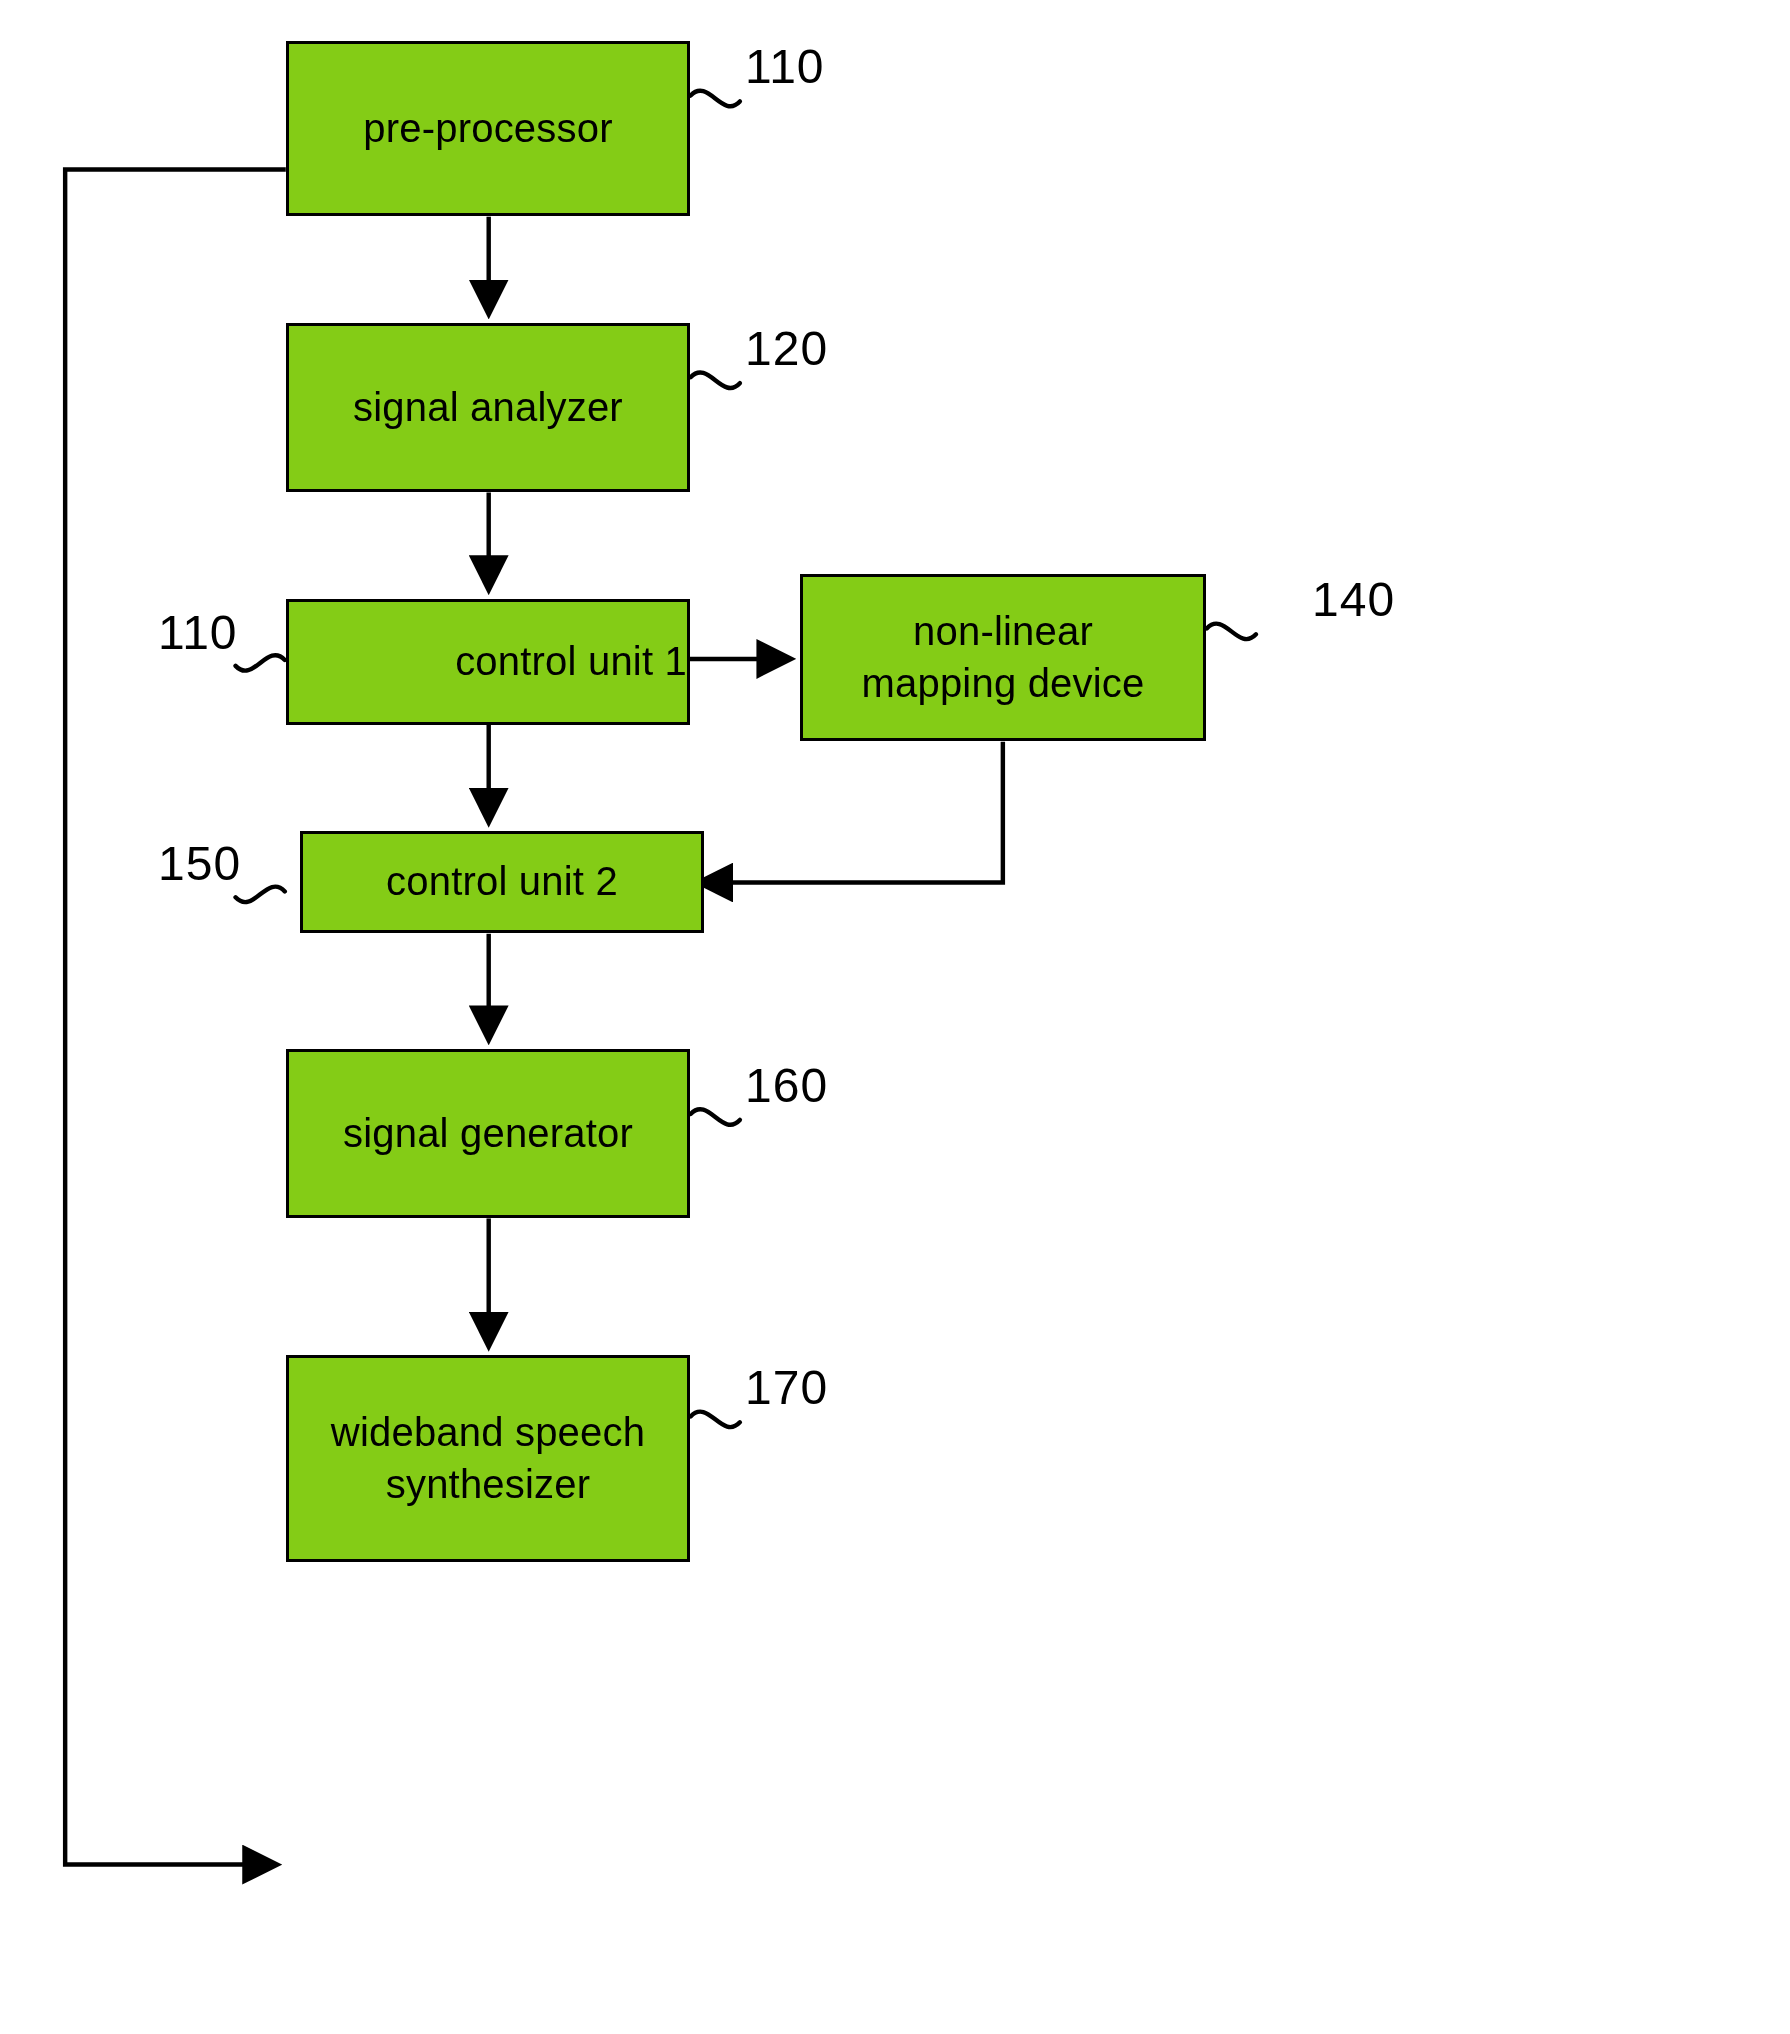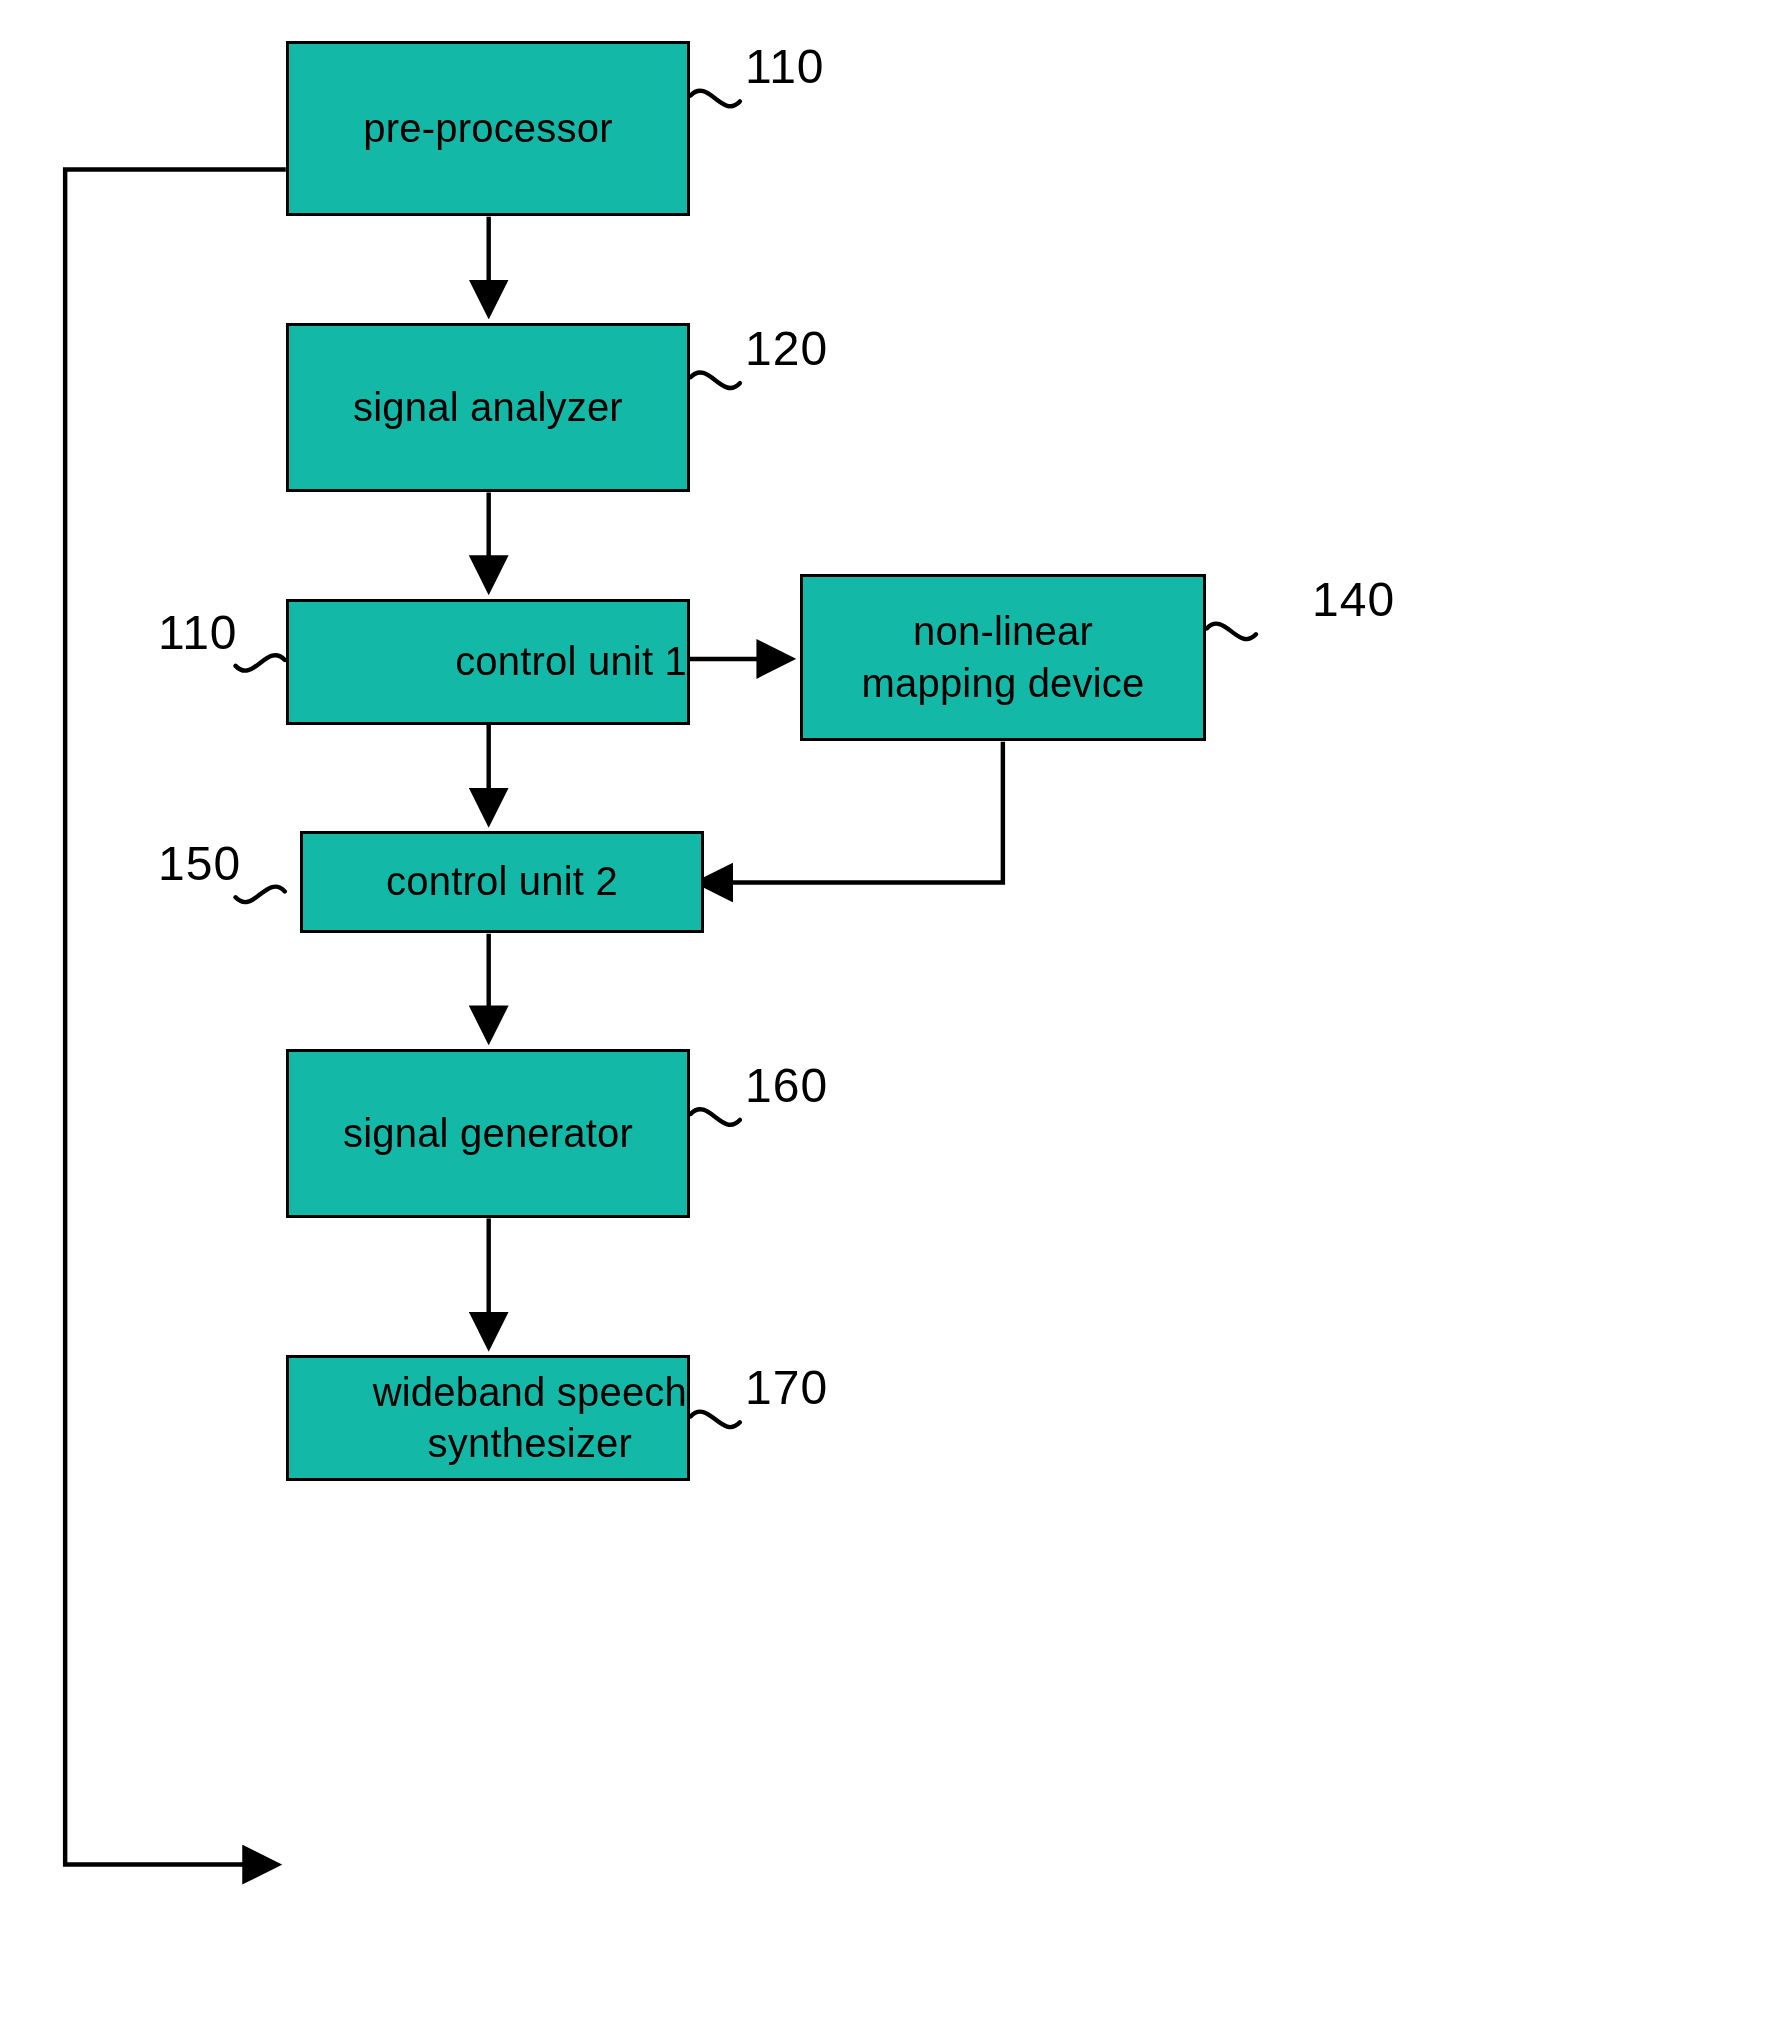--- a/index.html
+++ b/index.html
@@ -23,21 +23,21 @@
     top: 0;
     left: 0;
     width: 1791px;
     height: 2034px;
     pointer-events: none;
   }
   .blk {
     position: absolute;
     box-sizing: border-box;
     border: 3.9px solid #000000;
-    background: #14b8a6;
+    background: #84cc16;
     display: flex;
     align-items: center;
     justify-content: center;
     text-align: center;
     color: #000000;
   }
   .blk .blk-label {
     font-size: 40px;
     line-height: 1.28;
     letter-spacing: 0.2px;
@@ -52,21 +52,21 @@
     letter-spacing: 1px;
     white-space: nowrap;
   }
   
   #blk-110 { left: 286px;  top: 41px;   width: 404px; height: 175px; }
   #blk-120 { left: 286px;  top: 323px;  width: 404px; height: 169px; }
   #blk-130 { left: 286px;  top: 599px;  width: 404px; height: 126px; justify-content: flex-end; }
   #blk-140 { left: 800px;  top: 574px;  width: 406px; height: 167px; }
   #blk-150 { left: 300px;  top: 831px;  width: 404px; height: 102px; }
   #blk-160 { left: 286px;  top: 1049px; width: 404px; height: 169px; align-items: center; }
-  #blk-170 { left: 286px;  top: 1355px; width: 404px; height: 126px; justify-content: flex-end; }
+  #blk-170 { left: 286px;  top: 1355px; width: 404px; height: 207px; }
   
   #ref-110 { left: 745px;  top: 43px;  }
   #ref-120 { left: 745px;  top: 325px; }
   #ref-130 { left: 158px;  top: 609px; }
   #ref-140 { left: 1312px; top: 576px; }
   #ref-150 { left: 158px;  top: 840px; }
   #ref-160 { left: 745px;  top: 1062px;}
   #ref-170 { left: 745px;  top: 1364px;}
 </style>
 </head>

